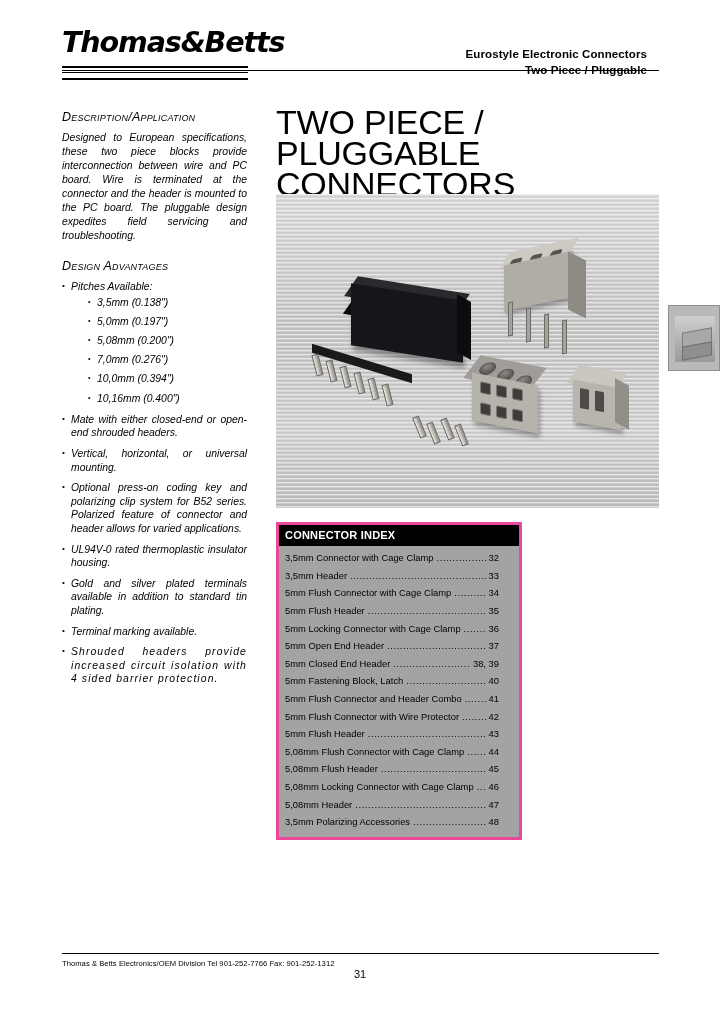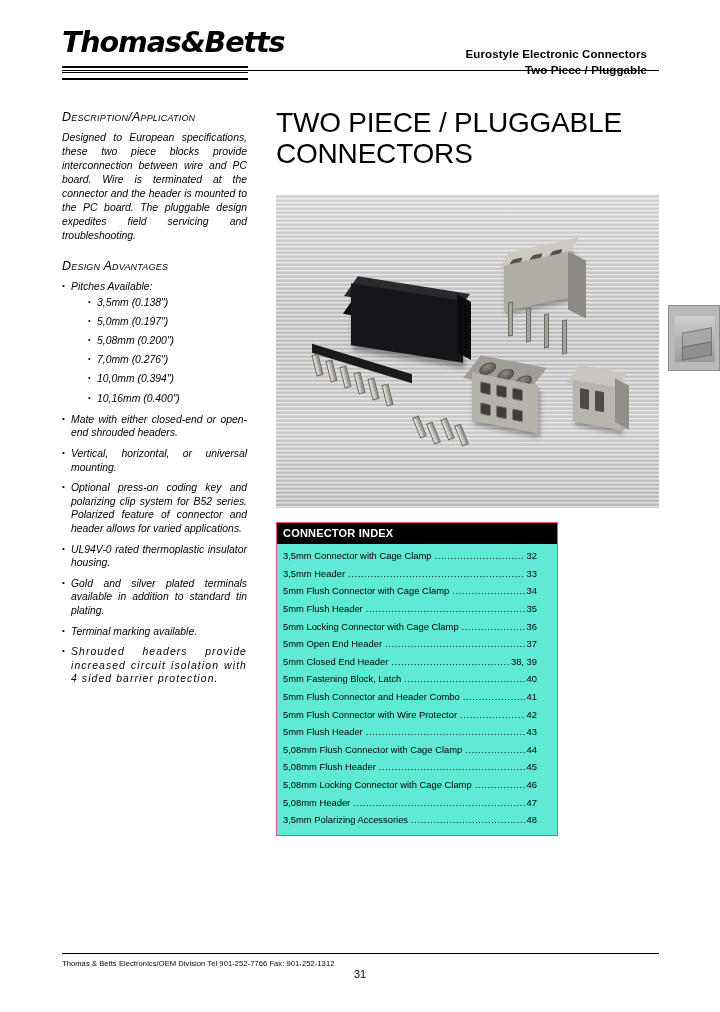--- a/index.html
+++ b/index.html
@@ -134,21 +134,21 @@
     font-size: 7px;
   }
   .nojust { text-align: left !important; }
   .wide-space { letter-spacing: 1.1px; }
 
   
   #page-title {
     position: absolute;
     left: 276px; top: 107px;
     width: 390px;
-    font-size: 28px;
+    font-size: 34px;
     line-height: 31px;
     letter-spacing: -0.2px;
     font-weight: normal;
     margin: 0;
   }
 
   
   #product-photo {
     position: absolute;
     left: 276px; top: 194px;
@@ -301,23 +301,23 @@
     width: 7px; height: 22px;
     background: linear-gradient(to right, #eeebe6 0%, #b9b5af 55%, #8b8782 100%);
     border: 1px solid #6b6763;
     box-sizing: border-box;
   }
 
   
   #connector-index {
     position: absolute;
     left: 276px; top: 522px;
-    width: 282px;
-    background: #5eead4;
-    border: 1px solid #ec4899;
+    width: 246px;
+    background: #a3a3a3;
+    border: 3px solid #ec4899;
     box-sizing: border-box;
   }
   #index-header {
     background: #000000;
     color: #ffffff;
     font-size: 11px;
     font-weight: bold;
     letter-spacing: 0.2px;
     padding: 4px 6px 5px 6px;
     height: 21px;

